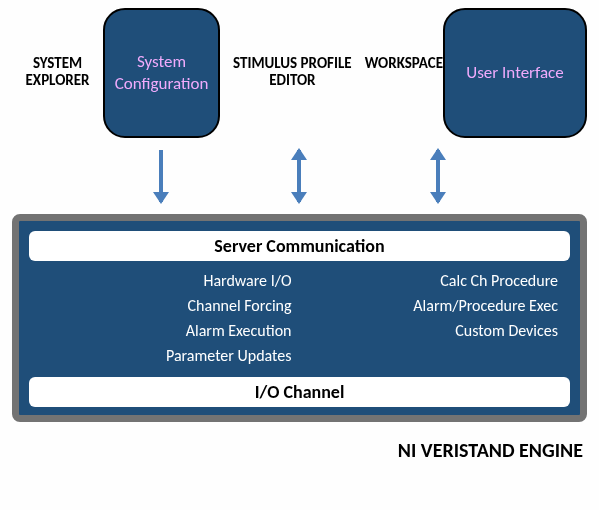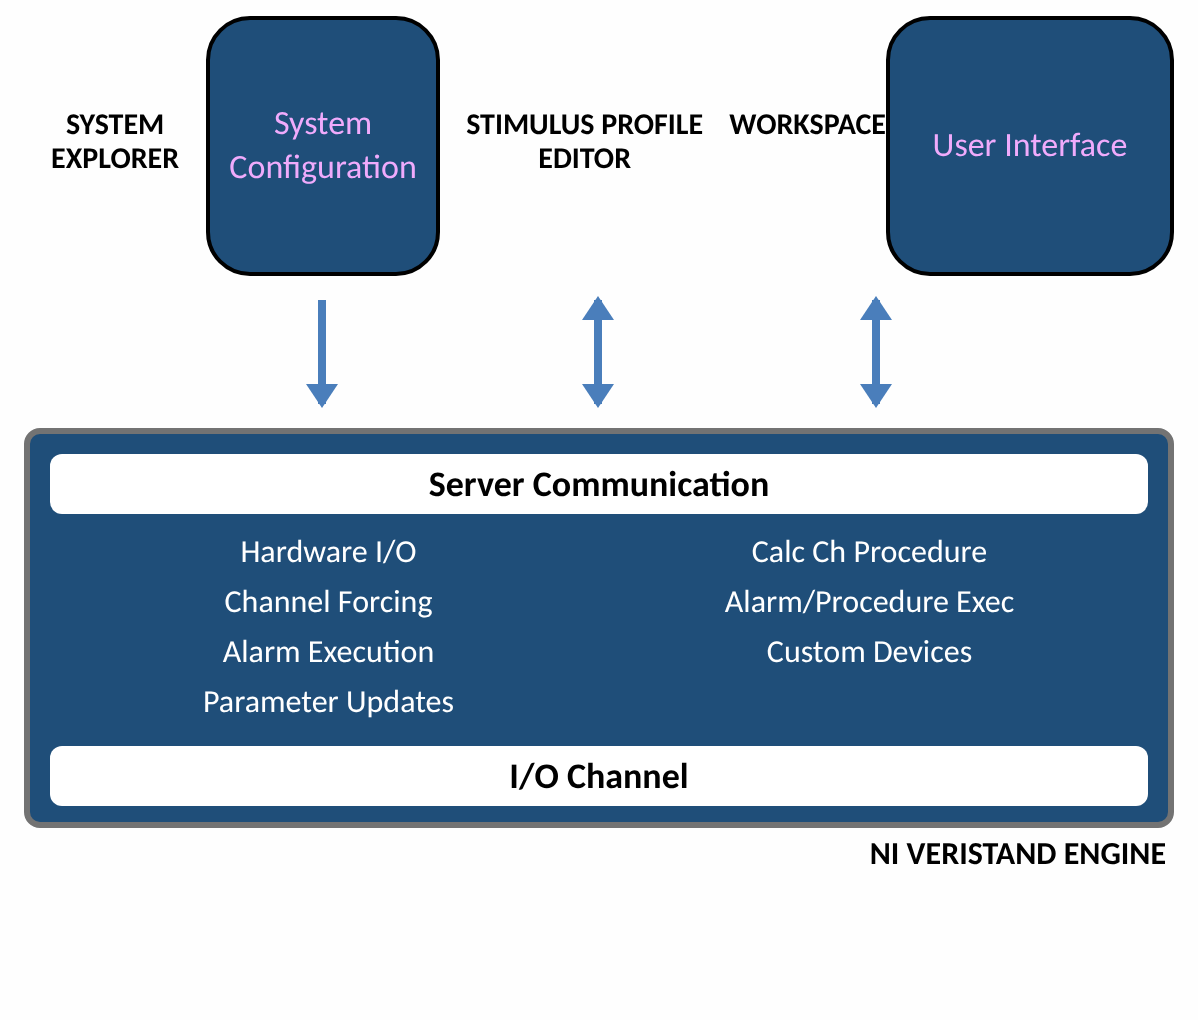--- a/index.html
+++ b/index.html
@@ -7,25 +7,25 @@
   .top-row{display:flex;justify-content:space-between;padding:8px 12px 0 12px;gap:8px}
   .col{display:flex;align-items:center;flex:1}
   .heading{font-weight:700;font-size:15px;text-align:center;line-height:1.15;min-height:36px;display:flex;align-items:flex-start;justify-content:center}
   .box{background:#1f4e79;border:2px solid #000;border-radius:22px;width:144px;height:130px;display:flex;align-items:center;justify-content:center;text-align:center;color:#f0abfc;font-size:17px;line-height:1.3;padding:8px}
   .arrows{display:flex;justify-content:space-around;padding:0 12px;margin-top:6px;height:64px;align-items:center}
   .arrow{position:relative;width:4px;height:52px;background:#4a7ebb}
   .arrow::before,.arrow::after{content:"";position:absolute;left:50%;transform:translateX(-50%);width:0;height:0;border-left:8px solid transparent;border-right:8px solid transparent}
   .arrow.down::after{bottom:-2px;border-top:12px solid #4a7ebb}
   .arrow.bi::before{top:-2px;border-bottom:12px solid #4a7ebb}
   .arrow.bi::after{bottom:-2px;border-top:12px solid #4a7ebb}
-  .engine{margin:6px 12px 0 12px;background:#1f4e79;border:3px solid #737373;border-radius:8px;padding:10px 8px 8px 8px}
+  .engine{margin:6px 12px 12px 12px;background:#1f4e79;border:7px solid #737373;border-radius:8px;padding:10px 8px 8px 8px}
   .band{background:#fff;border-radius:6px;text-align:center;font-weight:700;font-size:18px;color:#000;padding:4px 0;margin:0 2px}
   .features{display:flex;color:#fff;font-size:16px;padding:10px 14px 12px 14px;gap:16px}
-  .fcol{flex:1;display:flex;flex-direction:column;gap:6px;text-align:center}
-  .caption{text-align:right;font-weight:700;font-size:16px;padding:4px 16px 0 0}
+  .fcol{flex:1;display:flex;flex-direction:column;gap:6px;text-align:right}
+  .caption{text-align:right;font-weight:700;font-size:20px;padding:4px 16px 0 0}
   .arrow:nth-child(1){margin-left:80px}
   .arrow:nth-child(3){margin-right:80px}
 </style>
 </head>
 <body>
 
 <div class="top-row">
   <div class="col">
     <div class="heading">SYSTEM EXPLORER</div>
     <div class="box">System Configuration</div>

